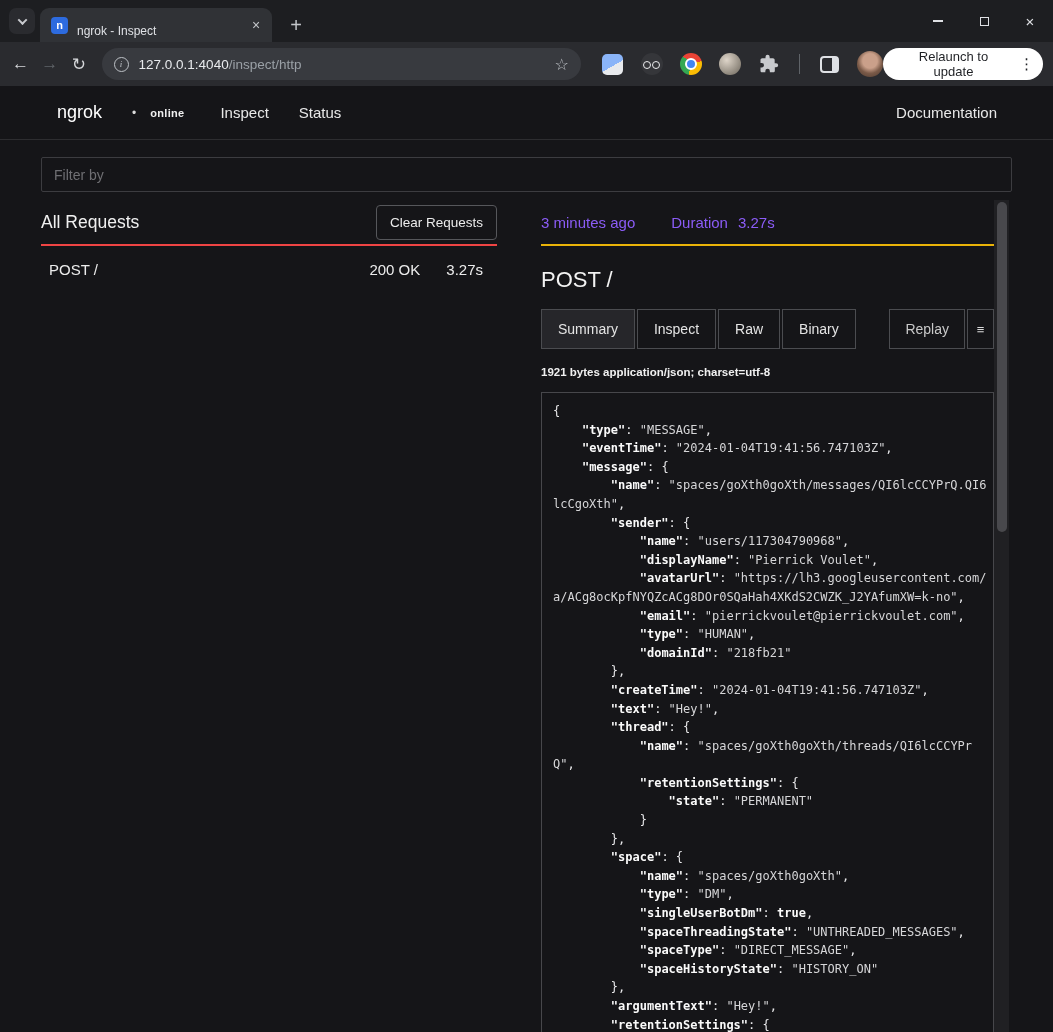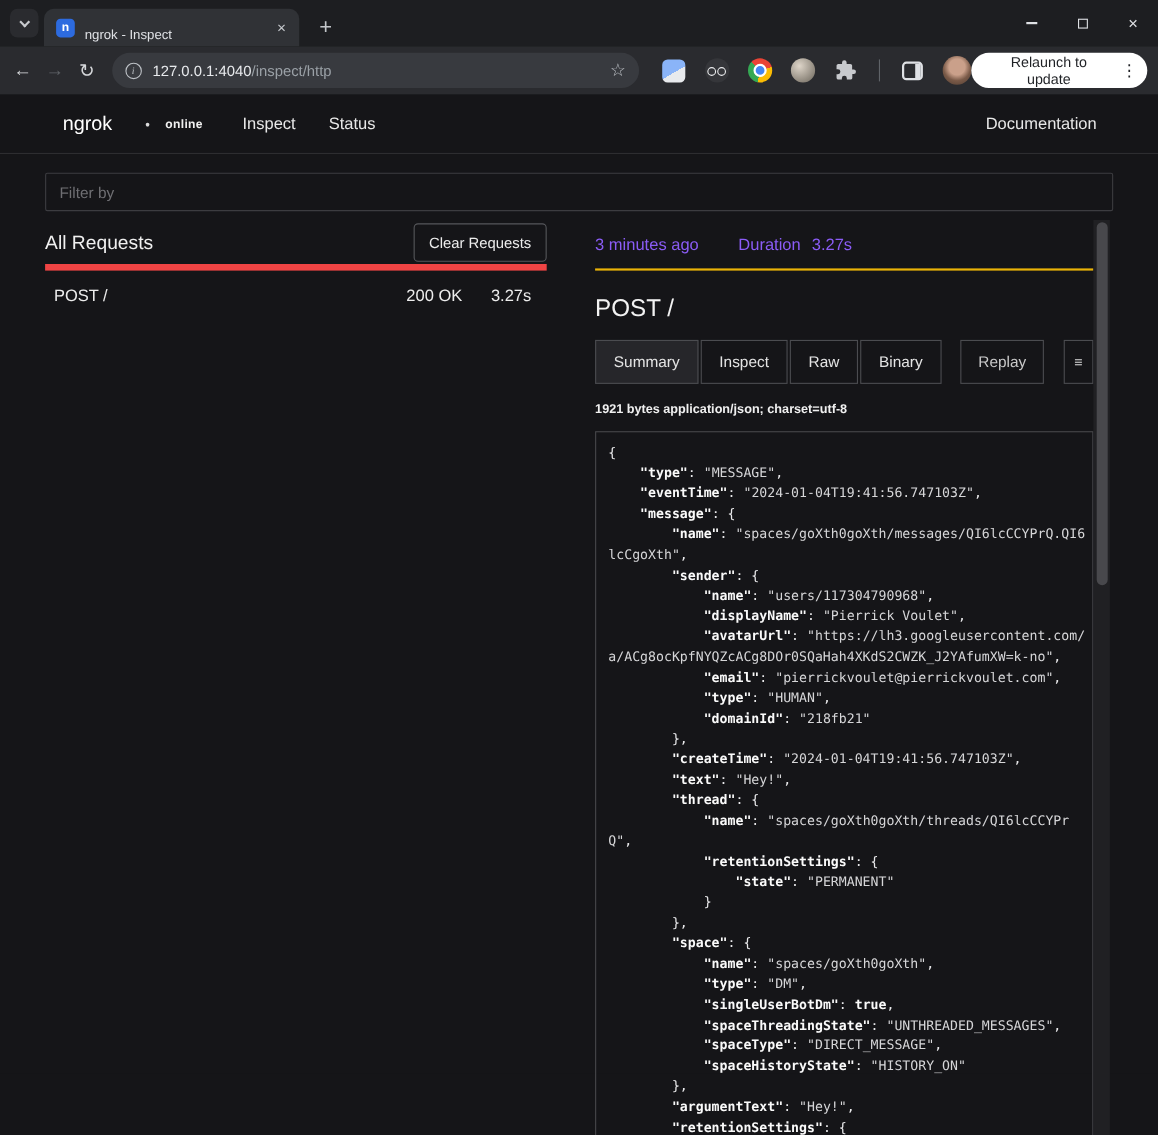--- a/index.html
+++ b/index.html
@@ -58,37 +58,37 @@
   .filter-row { padding:17px 41px 8px; }
   .filter { width:100%; height:35px; background:transparent; border:1px solid #3c3c40; border-radius:2px; color:#dddddd; font-size:14px; padding:0 12px; outline:none; }
   .filter::placeholder { color:#6f6f73; }
 
   .content { position:relative; display:flex; align-items:flex-start; padding-left:41px; height:832px; }
   .left-panel { width:456px; }
   .right-panel { width:453px; margin-left:44px; }
   .pane-scrollbar { position:absolute; left:994px; top:0; width:15px; height:100%; background:#202023; }
   .pane-thumb { position:absolute; top:2px; left:2.5px; width:10px; height:330px; background:#48484c; border-radius:6px; }
 
-  .panel-head { height:46px; display:flex; align-items:center; justify-content:space-between; border-bottom:6px solid #ef4444;gap:20px; }
+  .panel-head { height:46px; display:flex; align-items:center; justify-content:space-between; border-bottom:2px solid #ef4444;gap:20px; }
   .panel-title { font-size:17.5px; color:#f0f0f0; }
   .clear-btn { border:1px solid #56575b; border-radius:4px; padding:9px 13px; font-size:13.5px; color:#ececec; }
   .req-row { display:flex; align-items:center; padding:15px 14px 15px 8px; font-size:15px; color:#ececec; }
   .req-path { flex:1; }
   .req-status { margin-right:26px; }
 
   .detail-head { height:46px; display:flex; align-items:center; border-bottom:2px solid #eab308; font-size:15px; color:#8b5cf6; }
   .dur-label { margin-left:36px; }
   .dur-value { margin-left:10px; }
   .detail-title { margin-top:21px; font-size:22px; color:#f2f2f2; font-weight:400; }
 
   .tabs { margin-top:16px; display:flex; align-items:stretch; }
   .dtab { border:1px solid #4b4c50; padding:11px 16px; font-size:14px; color:#e4e4e4; margin-right:2px; background:transparent; }
   .dtab.active { background:#26262a; }
   .replay-group { margin-left:auto; display:flex; }
-  .replay { border:1px solid #4b4c50; padding:11px 15px; font-size:14px; color:#c9c9c9; margin-right:18px; }
+  .replay { border:1px solid #4b4c50; padding:11px 15px; font-size:14px; color:#c9c9c9; margin-right:2px; }
   .replay-menu { border:1px solid #4b4c50; width:27px; color:#d9d9d9; font-size:13px; display:flex; align-items:center; justify-content:center; }
 
   .meta { margin-top:17px; font-size:11.5px; font-weight:bold; color:#f0f0f0; }
 
   .codeblock { margin-top:14px; border:1px solid #47474b; padding:9px 6px 12px 11px; font-family:"DejaVu Sans Mono",monospace; font-size:12px; line-height:18.6px; color:#e9e9eb; white-space:pre-wrap; word-break:break-all; min-height:660px; }
   .j-key { font-weight:bold; color:#fafafa; }
   .j-str { color:#d6d6d8; }
   .j-bool { font-weight:bold; color:#fafafa; }
 </style>
 </head>

